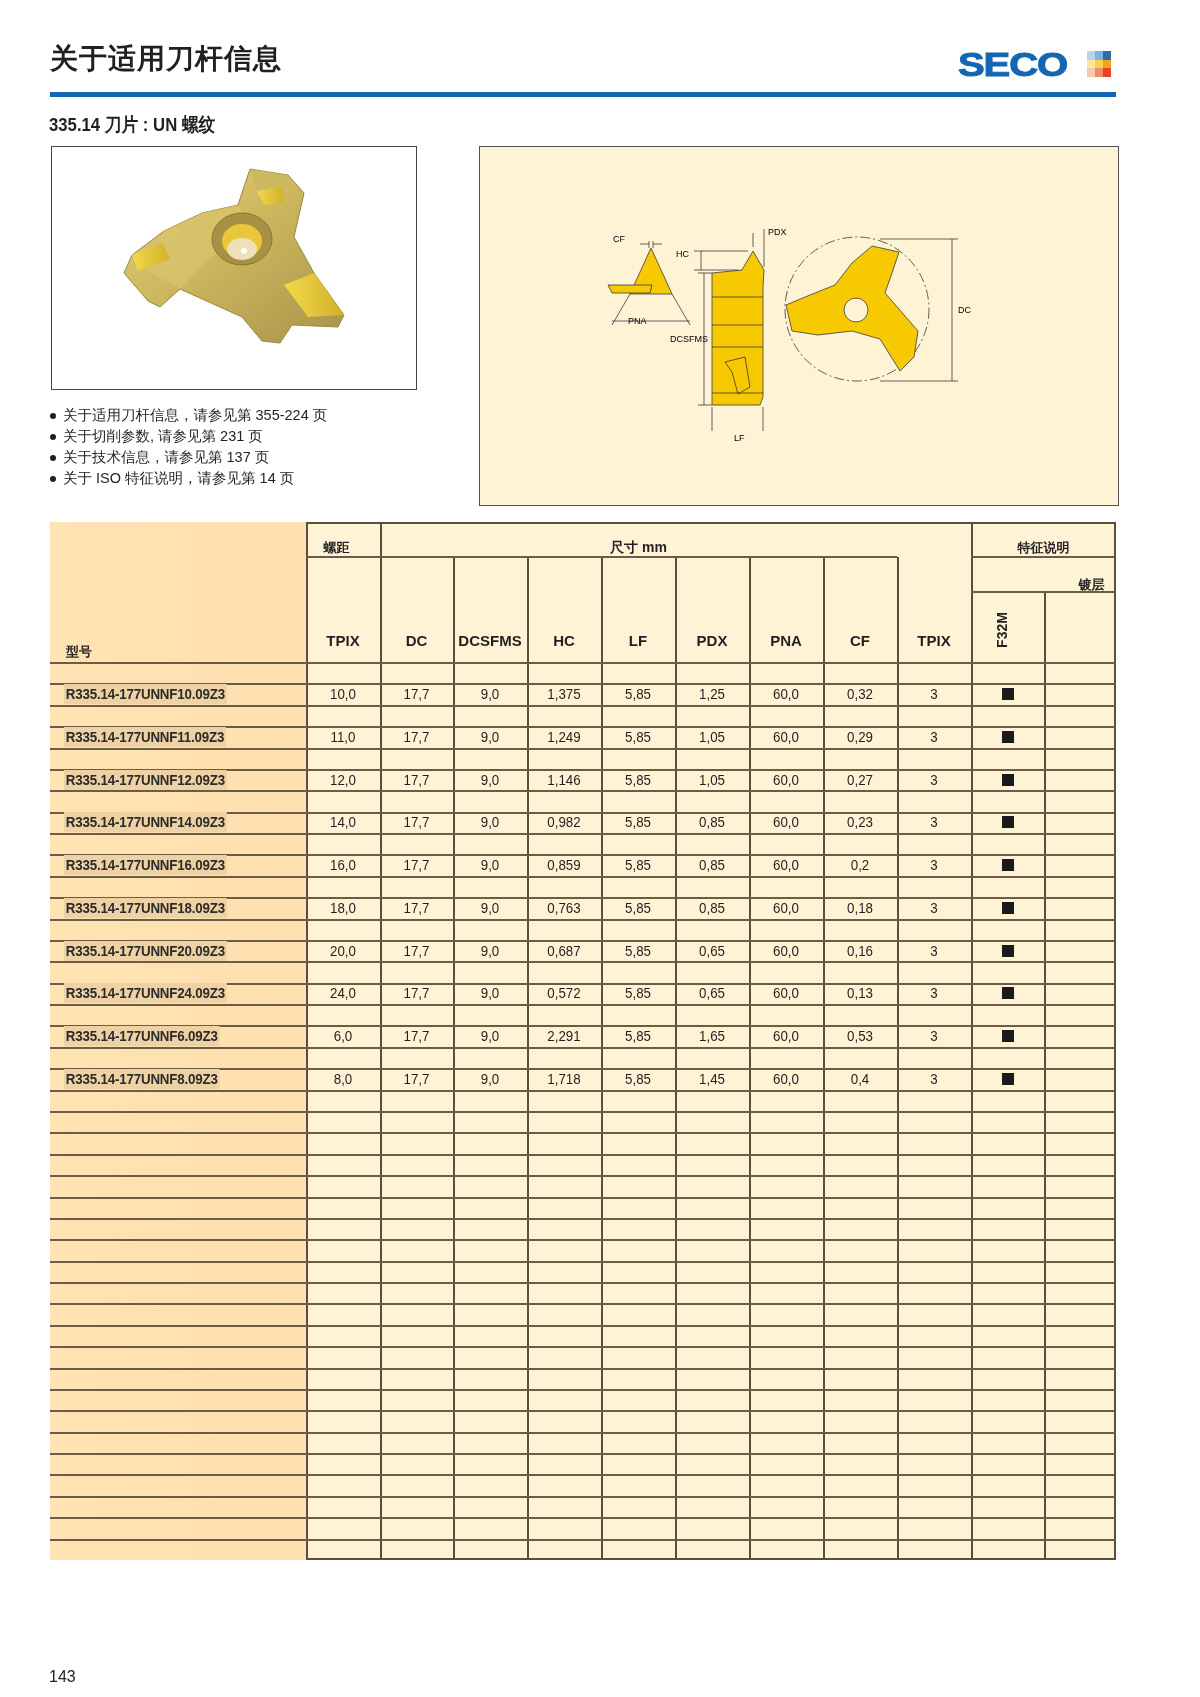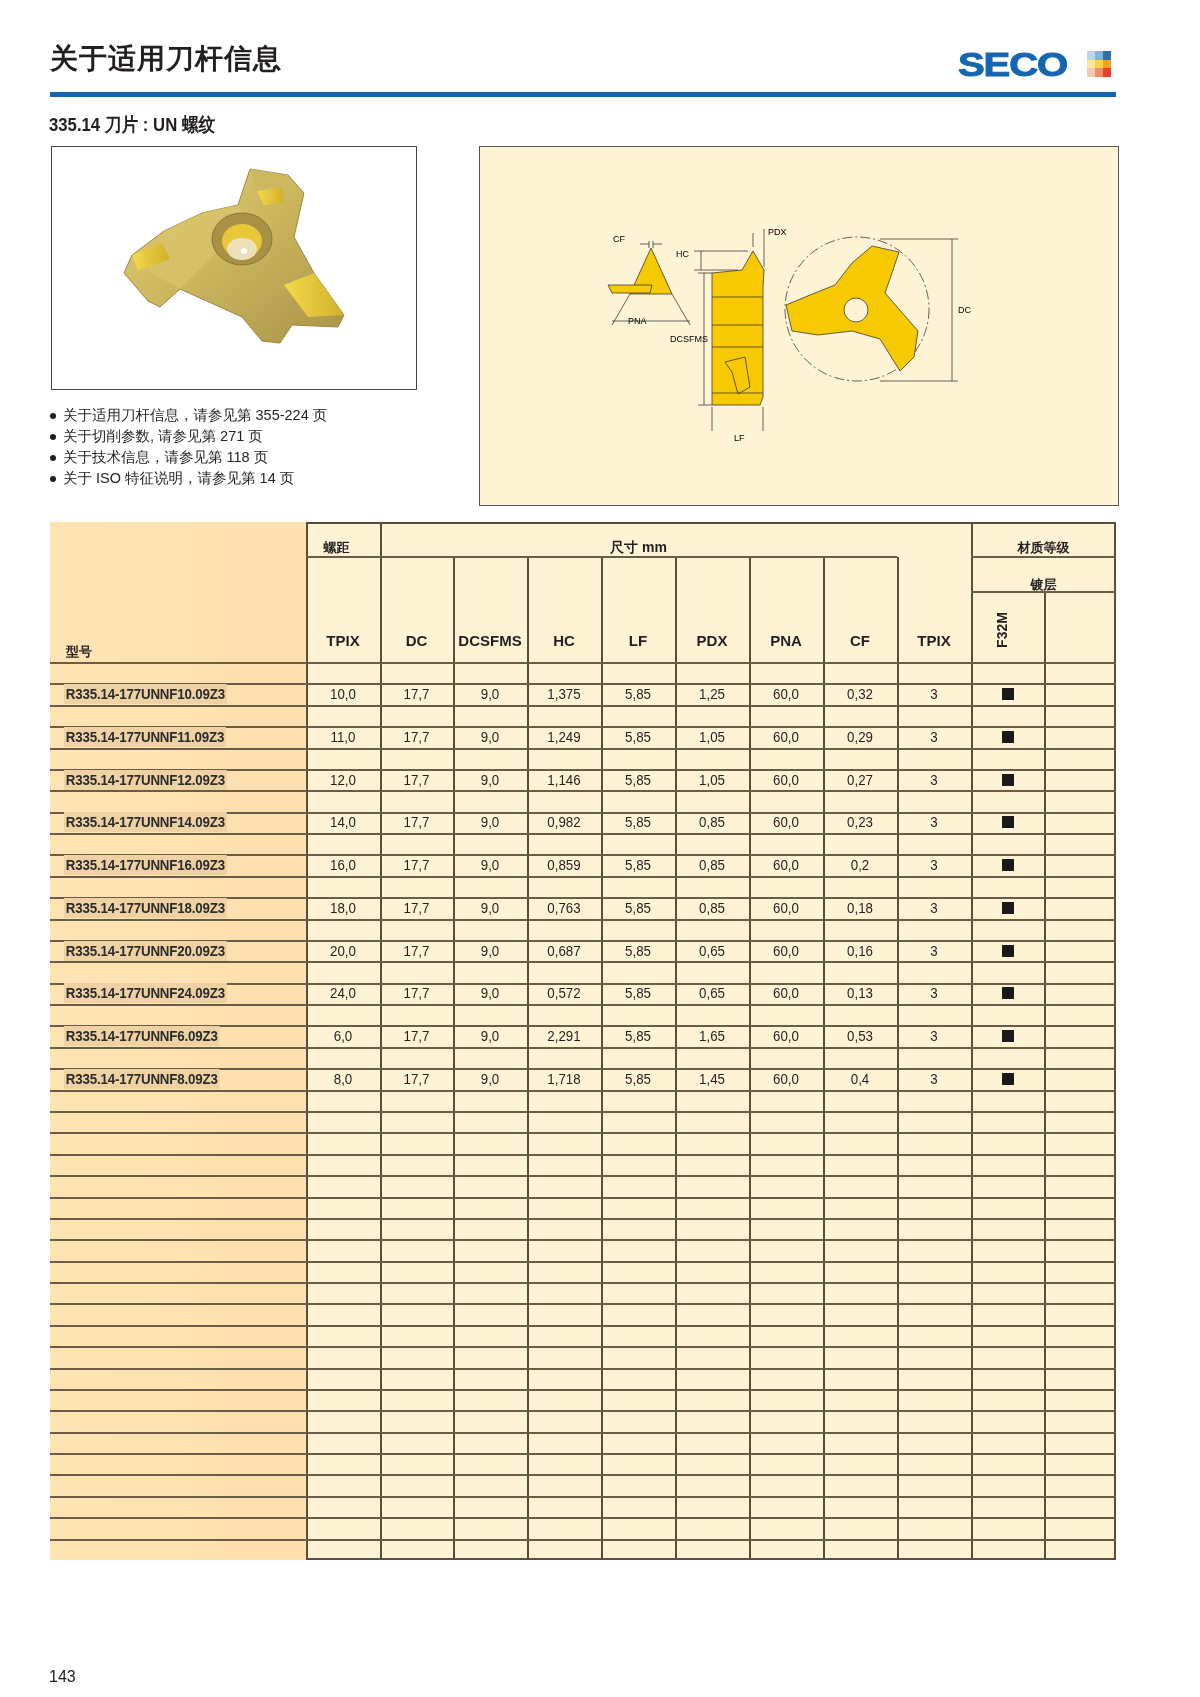--- a/index.html
+++ b/index.html
@@ -78,25 +78,25 @@
   </svg>
 </div>
 
 <div class="abs notes">
   <div>
       <span class="dot"></span>
       <span>关于适用刀杆信息，请参见第 355-224 页</span>
     </div>
   <div>
       <span class="dot"></span>
-      <span>关于切削参数, 请参见第 271 页</span>
+      <span>关于切削参数, 请参见第 231 页</span>
     </div>
   <div>
       <span class="dot"></span>
-      <span>关于技术信息，请参见第 118 页</span>
+      <span>关于技术信息，请参见第 137 页</span>
     </div>
   <div>
       <span class="dot"></span>
       <span>关于 ISO 特征说明，请参见第 14 页</span>
     </div>
 </div>
 
 <div class="abs diagram-box">
   <svg width="638" height="358" viewBox="0 0 638 358">
     <g stroke="#3a3a3a" stroke-width="0.8" fill="none">
@@ -208,22 +208,22 @@
     <div class="hline" style="left:50px; top:1453px; width:1066px;"></div>
     <div class="hline" style="left:50px; top:1474px; width:1066px;"></div>
     <div class="hline" style="left:50px; top:1496px; width:1066px;"></div>
     <div class="hline" style="left:50px; top:1517px; width:1066px;"></div>
     <div class="hline" style="left:50px; top:1539px; width:1066px;"></div>
   </div>
 
 <div class="hcell cn" style="left:66px; top:643px; width:60px; text-align:left;">型号</div>
 <div class="hcell cn" style="left:306px; top:539px; width:61px;">螺距</div>
 <div class="hcell" style="left:380px; top:539px; width:517px; font-size:14px;">尺寸 mm</div>
-<div class="hcell cn" style="left:971px; top:539px; width:145px;">材质等级</div>
-<div class="hcell cn" style="left:971px; top:576px; width:145px;">镀层</div>
+<div class="hcell cn" style="left:971px; top:539px; width:145px;">特征说明</div>
+<div class="hcell cn" style="left:971px; top:576px; width:145px;padding-left:48px;">镀层</div>
 
 <div id="col-headers">
     <div class="hcell" style="left:306px; top:632px; width:74px;">TPIX</div>
     <div class="hcell" style="left:380px; top:632px; width:73px;">DC</div>
     <div class="hcell" style="left:453px; top:632px; width:74px;">DCSFMS</div>
     <div class="hcell" style="left:527px; top:632px; width:74px;">HC</div>
     <div class="hcell" style="left:601px; top:632px; width:74px;">LF</div>
     <div class="hcell" style="left:675px; top:632px; width:74px;">PDX</div>
     <div class="hcell" style="left:749px; top:632px; width:74px;">PNA</div>
     <div class="hcell" style="left:823px; top:632px; width:74px;">CF</div>

